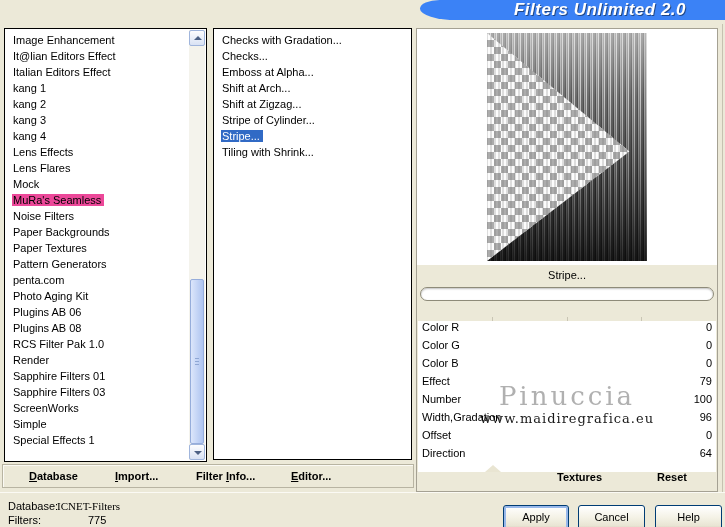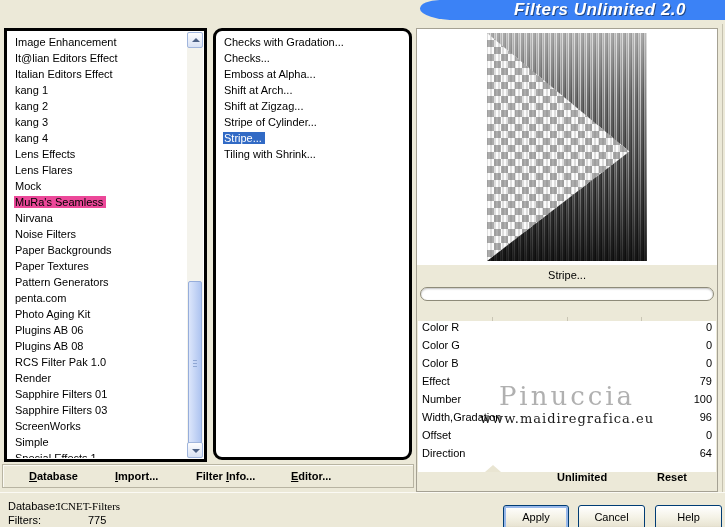--- a/index.html
+++ b/index.html
@@ -32,23 +32,23 @@
     border-bottom-left-radius:85px 26px; border-top-left-radius:45px 20px;
   }
   .banner-title {
     display:block; text-align:center; padding-left:55px;
     font-style:italic; font-weight:bold; font-size:17px; letter-spacing:.5px;
     color:#FFFFFF; line-height:19px; white-space:nowrap;
     text-shadow:1px 1px 0 rgba(0,0,0,.45);
   }
 
   
-  .listbox { position:absolute; background:#fff; border:3px solid #000000; overflow:hidden; }
+  .listbox { position:absolute; background:#fff; border:1px solid #000000; overflow:hidden; }
   #nav-listbox { left:4px; top:28px; width:203px; height:434px; }
-  #filter-listbox { left:213px; top:28px; width:199px; height:432px;border-radius:9px; }
+  #filter-listbox { left:213px; top:28px; width:199px; height:432px; }
   .list-inner { position:absolute; inset:1px; padding-top:2px; overflow:hidden; }
   #nav-listbox .list-inner { right:18px; }
   .list-item { line-height:16px; padding-left:6px; white-space:nowrap; cursor:default; }
   .list-item > span { padding:0 3px 0 1px; }
   .sel-tan  { background:#ec4899;margin-top:11px; }
   .sel-blue { background:#316AC5; color:#fff; }
 
   
   .vscroll { position:absolute; top:1px; right:1px; bottom:1px; width:16px; background:#F4F3EC; }
   .scroll-btn {
@@ -170,21 +170,20 @@
         <div class="list-item"><span>It@lian Editors Effect</span></div>
         <div class="list-item"><span>Italian Editors Effect</span></div>
         <div class="list-item"><span>kang 1</span></div>
         <div class="list-item"><span>kang 2</span></div>
         <div class="list-item"><span>kang 3</span></div>
         <div class="list-item"><span>kang 4</span></div>
         <div class="list-item"><span>Lens Effects</span></div>
         <div class="list-item"><span>Lens Flares</span></div>
         <div class="list-item"><span>Mock</span></div>
         <div class="list-item"><span class="sel-tan">MuRa's Seamless</span></div>
-        <div class="list-item"><span>Nirvana</span></div>
         <div class="list-item"><span>Noise Filters</span></div>
         <div class="list-item"><span>Paper Backgrounds</span></div>
         <div class="list-item"><span>Paper Textures</span></div>
         <div class="list-item"><span>Pattern Generators</span></div>
         <div class="list-item"><span>penta.com</span></div>
         <div class="list-item"><span>Photo Aging Kit</span></div>
         <div class="list-item"><span>Plugins AB 06</span></div>
         <div class="list-item"><span>Plugins AB 08</span></div>
         <div class="list-item"><span>RCS Filter Pak 1.0</span></div>
         <div class="list-item"><span>Render</span></div>
@@ -275,21 +274,21 @@
         </div>
         <div class="slider-wrap tick-marks">
           <div class="slider-bar">
             <span class="slider-label">Direction</span>
             <span class="slider-value">64</span>
             <div class="slider-thumb" style="left: 25.1%;"></div>
           </div>
         </div>
       </div>
     <div class="actions-row">
-      <span class="action-randomize">Unlimited</span>
+      <span class="action-randomize">Textures</span>
       <span class="action-reset">Reset</span>
     </div>
     <div class="wm1">Pinuccia</div>
     <div class="wm2">www.maidiregrafica.eu</div>
   </div>
 
   <div id="footer-bar">
       <span class="footer-btn" style="left: 26px;"><u>D</u>atabase</span>
       <span class="footer-btn" style="left: 112px;"><u>I</u>mport...</span>
       <span class="footer-btn" style="left: 193px;">Filter <u>I</u>nfo...</span>

